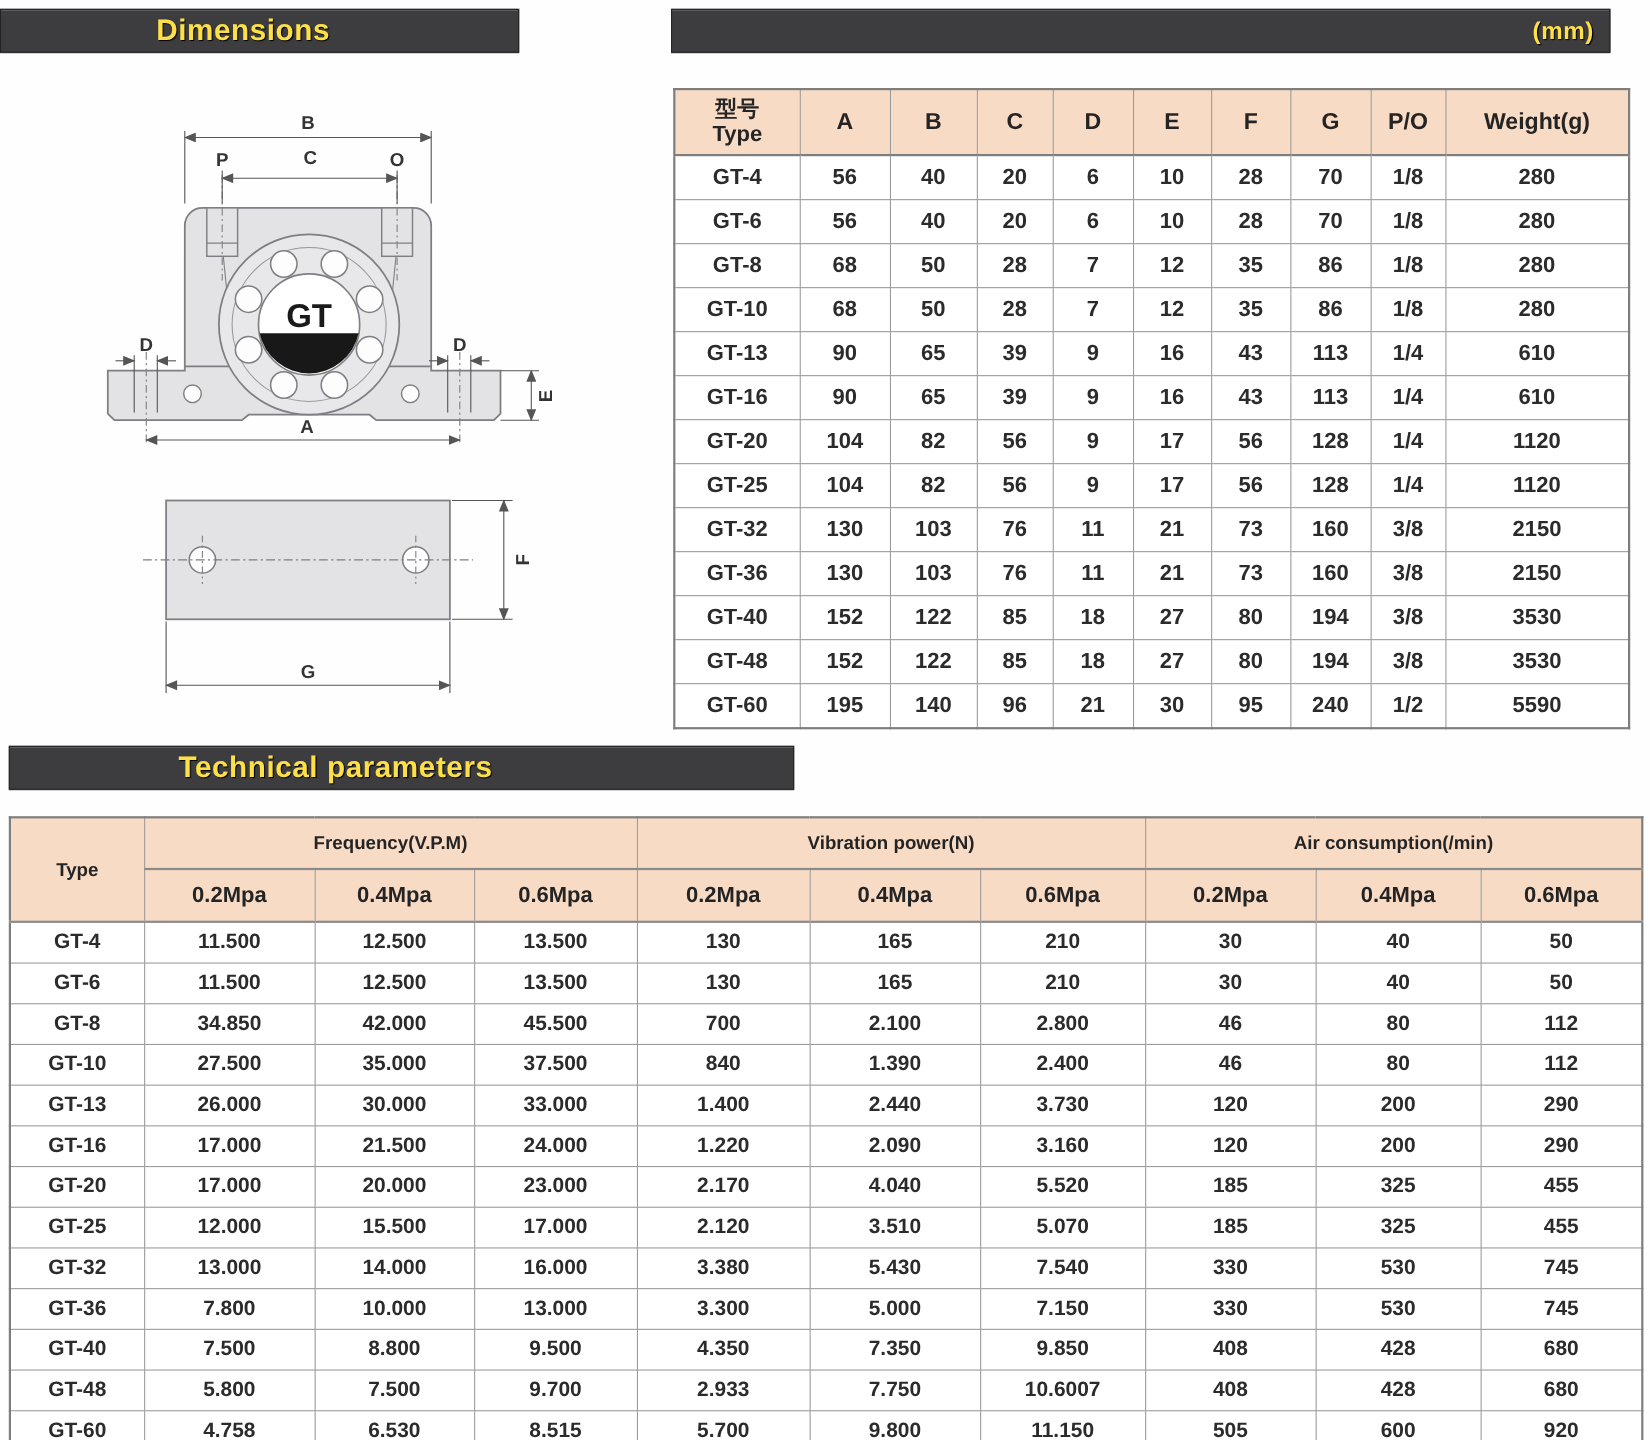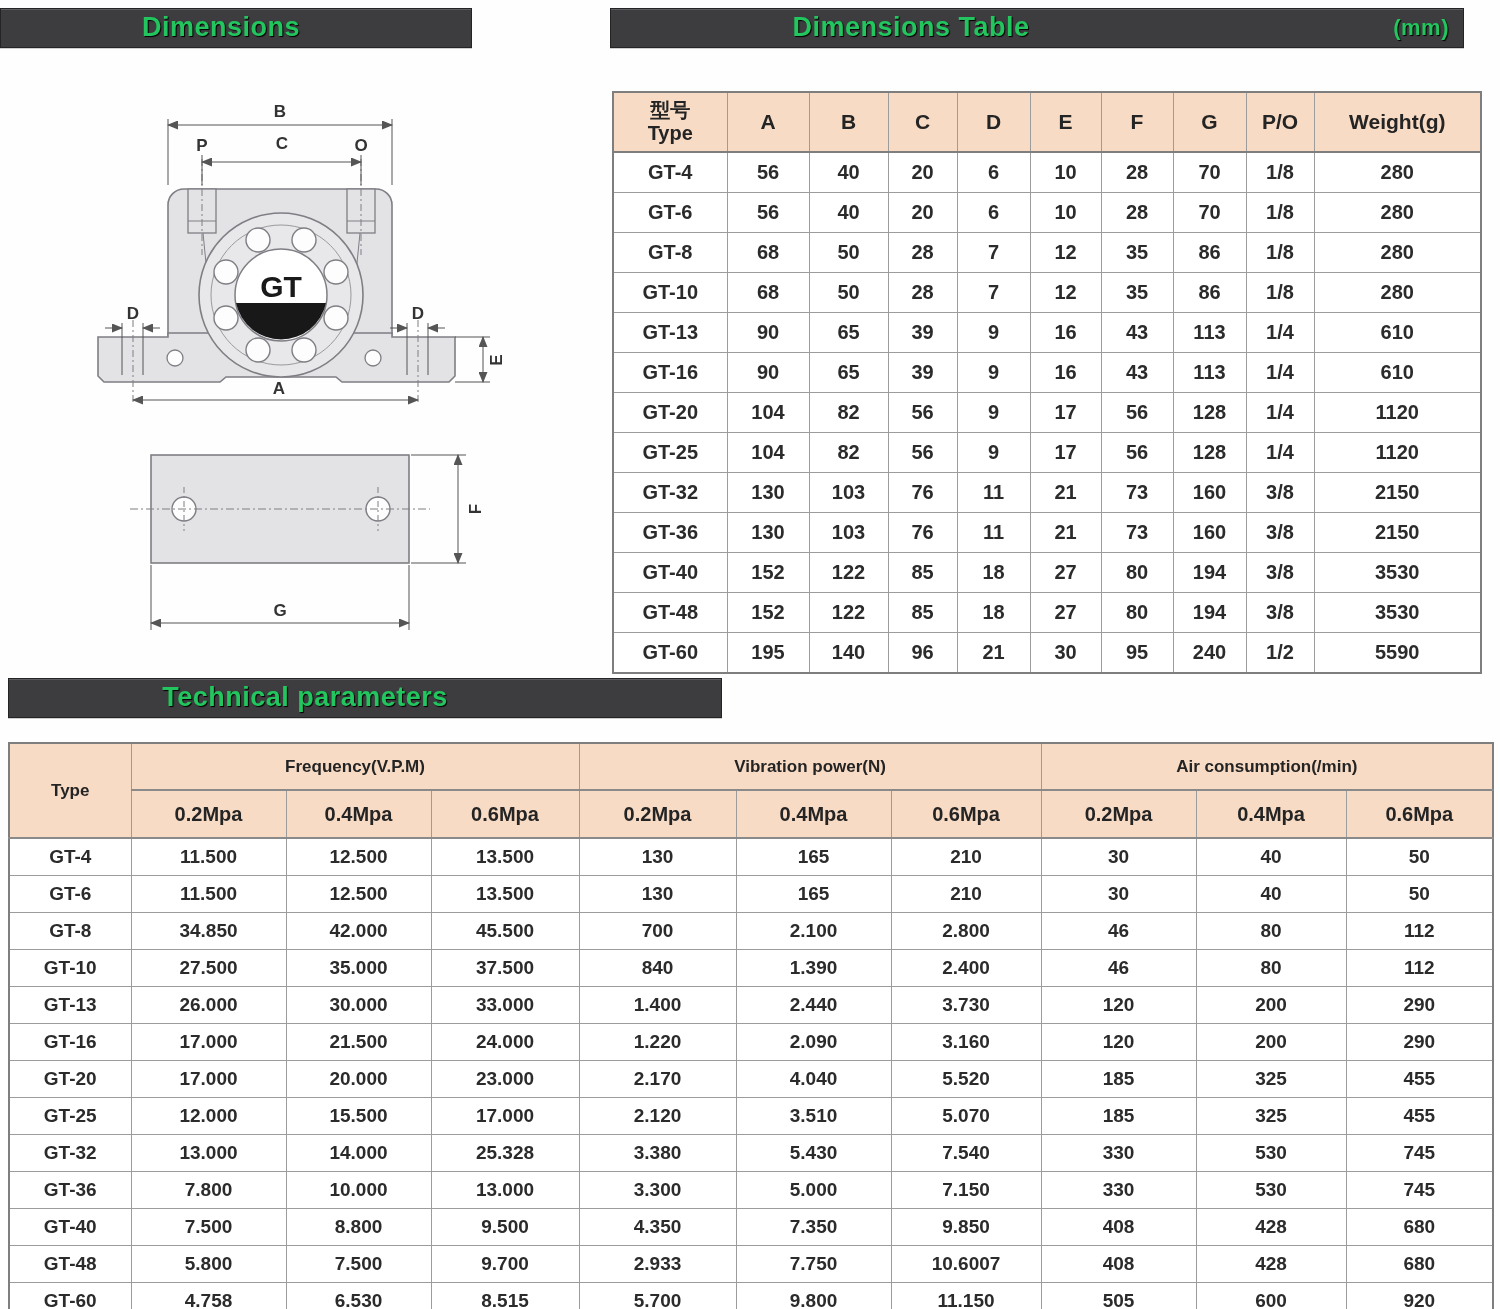--- a/index.html
+++ b/index.html
@@ -4,33 +4,33 @@
 <style>
   html,body{margin:0;padding:0;}
   body{
     width:1500px;height:1309px;position:relative;background:#fefefe;
     font-family:"Liberation Sans", sans-serif;color:#222;
     -webkit-font-smoothing:antialiased;
   }
   .bar{
     position:absolute;height:38px;background:#3d3d3f;
     border:1px solid #242426;box-shadow:inset 0 1px 0 #5e5e62, 0 1px 0 #cfcfcf;
-    color:#22c55e;font-weight:bold;font-size:27px;letter-spacing:.5px;
+    color:#fde047;font-weight:bold;font-size:27px;letter-spacing:.5px;
   }
   .bar .bar-title{position:absolute;top:3px;text-align:center;text-shadow:1px 1px 1px #000;}
   .bar .bar-unit{position:absolute;right:14px;top:6px;font-size:22px;text-shadow:1px 1px 1px #000;text-align:right;}
 
   table{border-collapse:collapse;table-layout:fixed;background:#fff;}
   table,th,td{border:1px solid #9c9c9c;}
   table{border:2px solid #7e7e7e;}
   th{background:#f8dbc5;font-weight:bold;color:#242424;}
   td{font-weight:bold;color:#2b2b2b;text-align:center;padding:0;}
   th{text-align:center;padding:0;}
 
-  #dims-table-wrap{position:absolute;left:612px;top:80px;margin-top:11px;}
+  #dims-table-wrap{position:absolute;left:612px;top:80px;}
   #dims-table th{font-size:21px;height:58px;line-height:1.15;}
   #dims-table th.type-th{font-size:20px;}
   #dims-table td{font-size:20px;height:39px;}
   #dims-table thead th{border-bottom:2px solid #7e7e7e;}
 
   #tech-table-wrap{position:absolute;left:8px;top:742px;}
   #tech-table th{font-size:17px;}
   #tech-table tr.group-row th{height:45px;}
   #tech-table tr.sub-row th{height:46px;font-size:20px;}
   #tech-table td{font-size:19px;height:36px;}
@@ -41,21 +41,20 @@
   .gt-label{font-size:30px;font-weight:bold;fill:#1a1a1a;}
 </style>
 </head>
 <body>
 
 <div class="bar" style="left:0;top:8px;width:470px;">
   <span class="bar-title" style="left:60px;width:320px;">Dimensions</span>
 </div>
 
 <div class="bar" style="left:610px;top:8px;width:852px;">
-  <span class="bar-title" style="left:150px;width:300px;">Dimensions Table</span>
   <span class="bar-unit">(mm)</span>
 </div>
 
 <div class="bar" style="left:8px;top:678px;width:712px;">
   <span class="bar-title" style="left:76px;width:440px;">Technical parameters</span>
 </div>
 
 <svg id="diagram" width="530" height="580" viewBox="0 0 530 580">
   <defs>
     <marker id="arrE" markerWidth="12" markerHeight="9" refX="10" refY="4.5" orient="auto" markerUnits="userSpaceOnUse">
@@ -476,21 +475,21 @@
           <td>3.510</td>
           <td>5.070</td>
           <td>185</td>
           <td>325</td>
           <td>455</td>
         </tr>
         <tr>
           <td>GT-32</td>
           <td>13.000</td>
           <td>14.000</td>
-          <td>25.328</td>
+          <td>16.000</td>
           <td>3.380</td>
           <td>5.430</td>
           <td>7.540</td>
           <td>330</td>
           <td>530</td>
           <td>745</td>
         </tr>
         <tr>
           <td>GT-36</td>
           <td>7.800</td>

